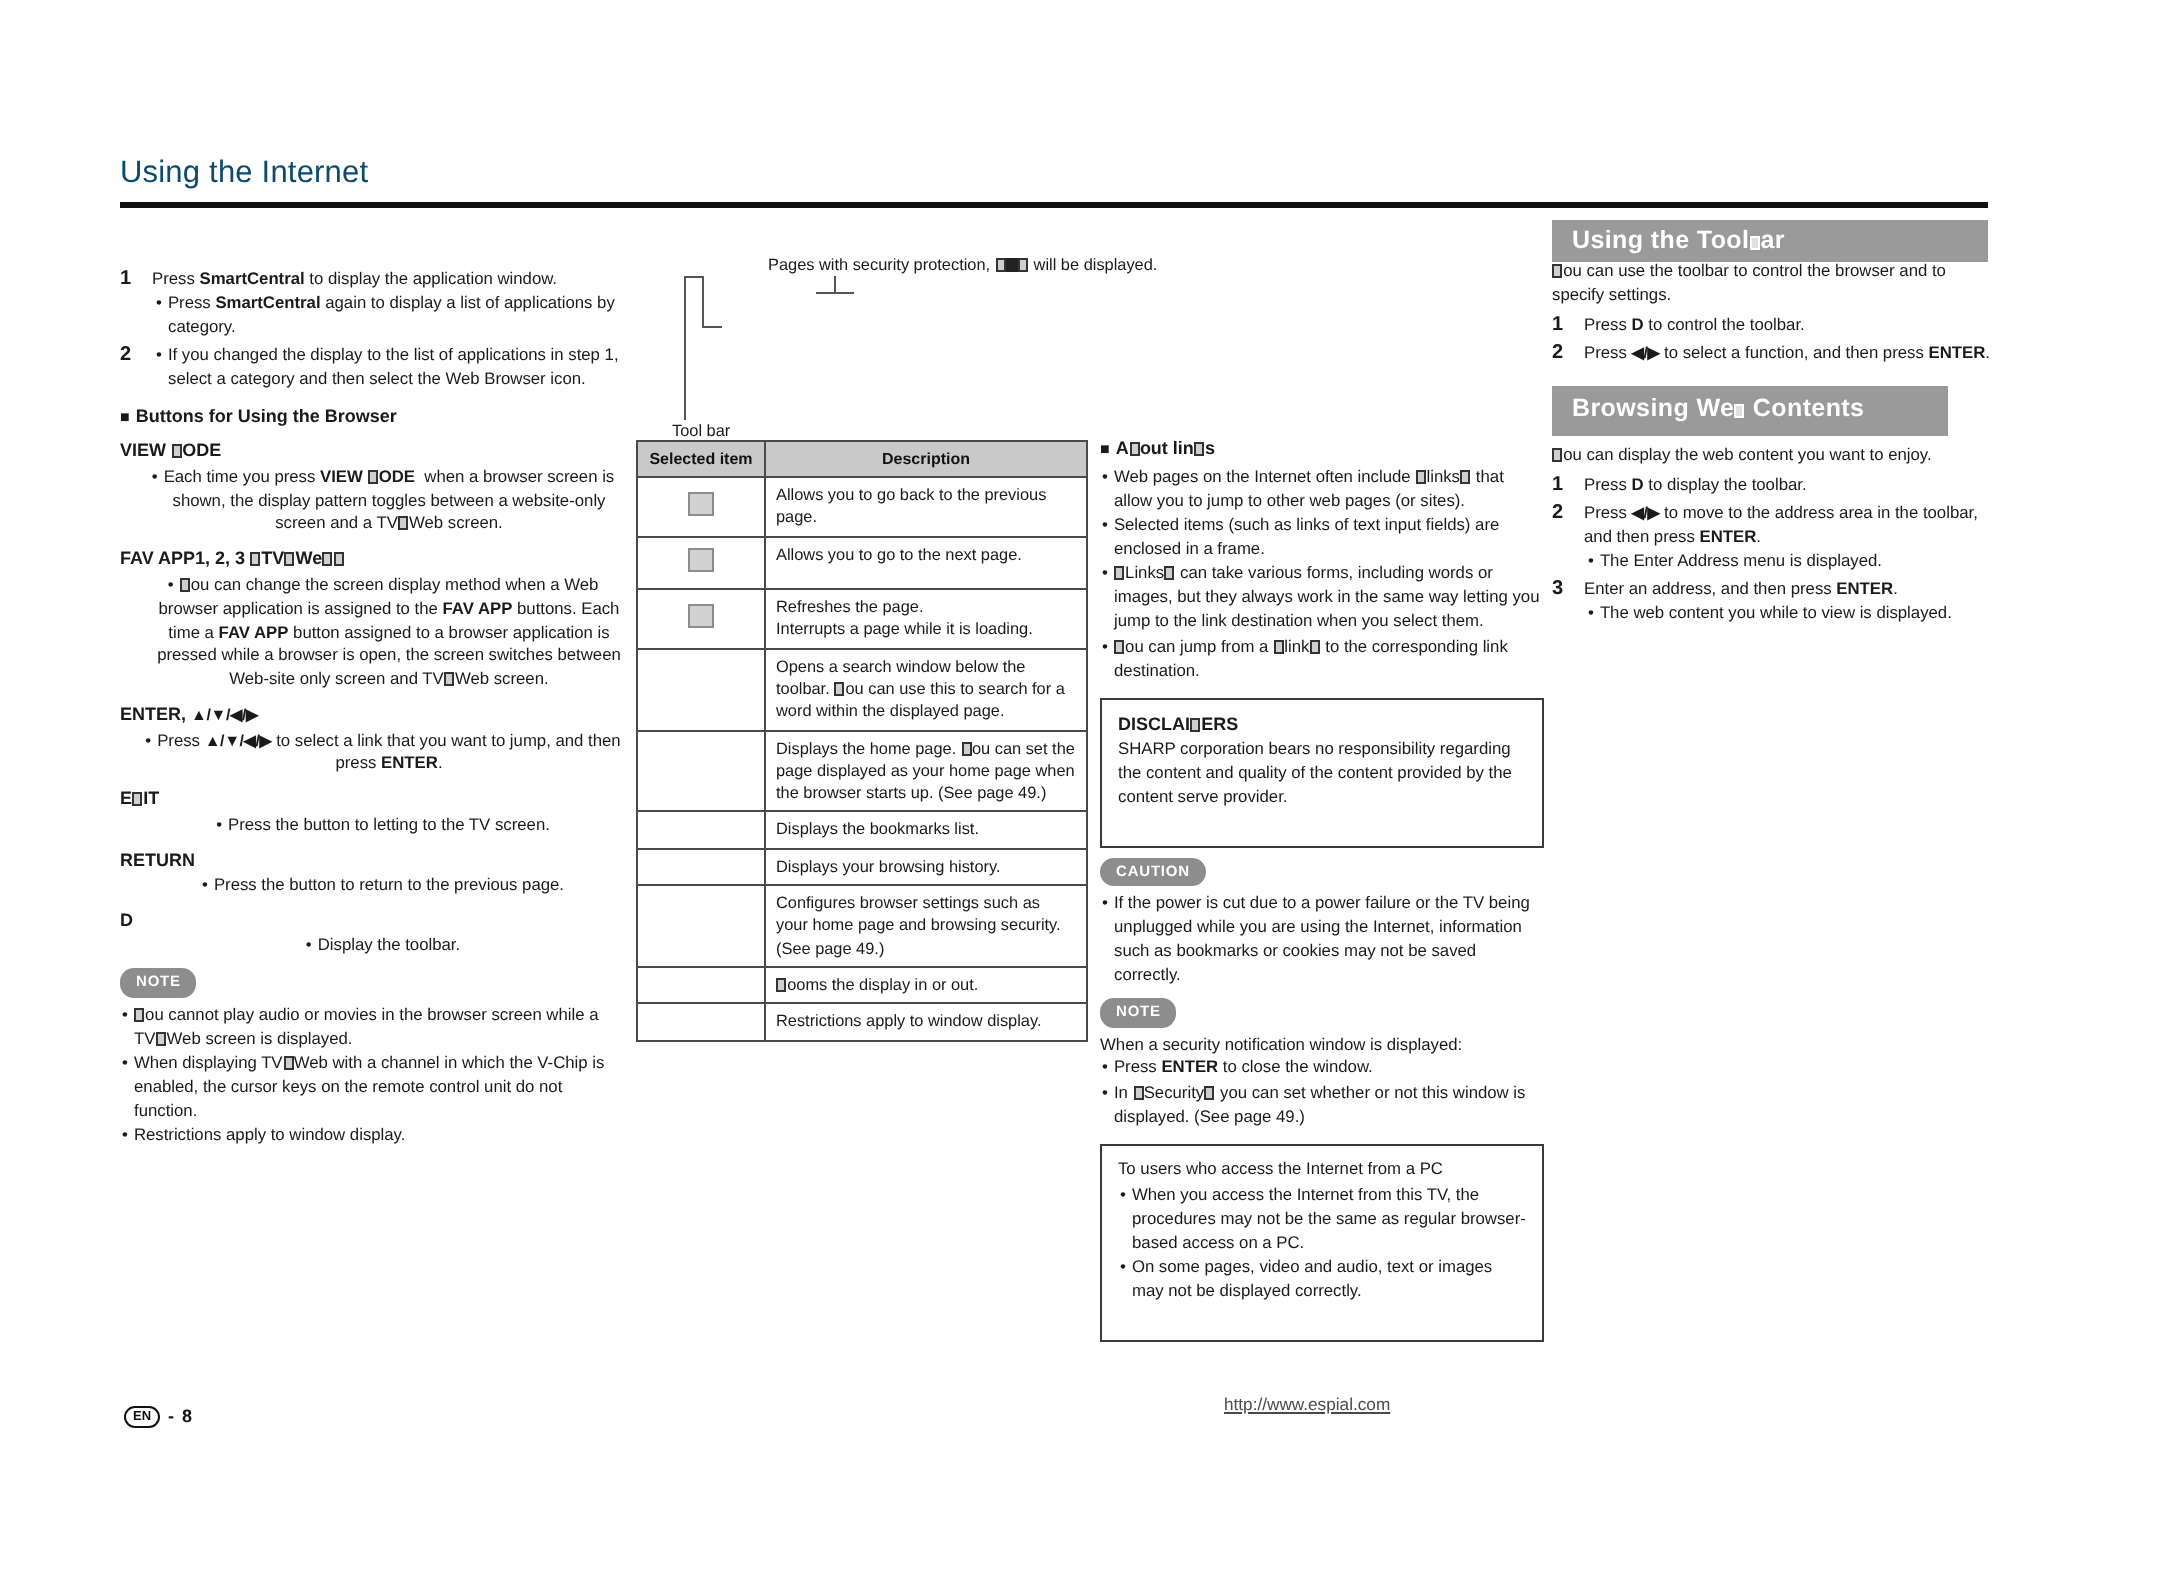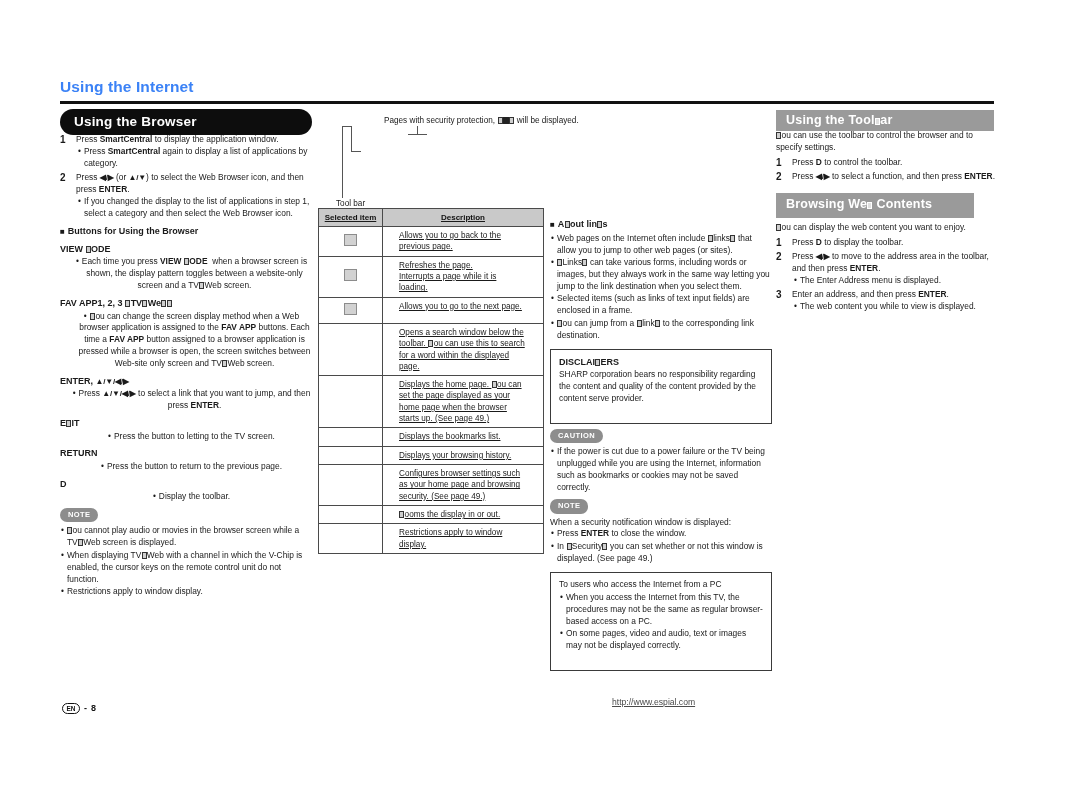--- a/index.html
+++ b/index.html
@@ -10,22 +10,22 @@
     font-family:"Liberation Sans", sans-serif;
     color:#1a1a1a;
     position:relative;
     overflow:hidden;
   }
   .page { position:absolute; inset:0; }
 
   
   .chapter-title {
     position:absolute; left:60px; top:78px;
-    font-size:15.5px; font-weight:bold; letter-spacing:0.1px;
-    color:#3b82f6;
+    font-size:15.5px; font-weight:normal; letter-spacing:0.1px;
+    color:#0c4a6e;
   }
   .header-rule {
     position:absolute; left:60px; top:101px; width:934px; height:3px;
     background:#111;
   }
 
   
   .pill-heading {
     position:absolute;
     background:#0d0d0d; color:#ffffff;
@@ -38,21 +38,21 @@
     position:absolute;
     background:#9a9a9a; color:#ffffff;
     font-size:12.5px; font-weight:bold;
     padding:3px 10px 4px 10px;
     letter-spacing:0.2px;
   }
 
   
   .col { position:absolute; font-size:8.4px; line-height:1.42; }
   .col-left  { left:60px;  top:134px; width:252px; }
-  .col-mid   { left:318px; top:112px; width:256px;text-decoration:underline; }
+  .col-mid   { left:318px; top:124px; width:256px; }
   .col-right { left:550px; top:112px; width:222px; }
   .col-far   { left:776px; top:112px; width:220px; }
 
   
   .step { display:flex; margin-bottom:2px; }
   .step-num {
     font-weight:bold; font-size:10px; width:16px; flex:none;
     line-height:1.25; padding-top:0px;
   }
   .step-body { flex:1; }
@@ -126,21 +126,21 @@
     border:1.3px solid #4a4a4a;
   }
   table.tbl th {
     background:#c9c9c9; color:#111;
     font-size:8px; font-weight:bold;
     padding:3px 2px; text-align:center;
     border:1.1px solid #4a4a4a;
   }
   table.tbl td {
     border:1.1px solid #4a4a4a;
-    padding:3px 16px; vertical-align:top;
+    padding:3px 5px; vertical-align:top;
   }
   table.tbl td.icon-cell {
     width:64px; text-align:center; vertical-align:middle; padding:5px 2px;
   }
   .icon-sq {
     display:inline-block; width:13px; height:12px;
     background:#d2d2d2; border:1px solid #8c8c8c;
   }
 
   
@@ -166,38 +166,36 @@
   }
 </style>
 </head>
 <body>
 
 <div class="page">
 
   <div class="chapter-title">Using the Internet</div>
   <div class="header-rule"></div>
 
-  <div class="pill-heading" style="left:60px; top:109px; width:252px;">Using the Browser</div>
 
   <div class="col col-left">
 
     
     <div class="step">
       <div class="step-num">1</div>
       <div class="step-body">
         <div>Press <b>SmartCentral</b> to display the application window.</div>
         <div class="sub">Press <b>SmartCentral</b> again to display a list of applications by category.</div>
       </div>
     </div>
 
     
     <div class="step" style="margin-top:2px;">
       <div class="step-num">2</div>
       <div class="step-body">
-        <div>Press <b class="arrows">◀/▶</b> (or <b class="arrows">▲/▼</b>) to select the Web Browser icon, and then press <b>ENTER</b>.</div>
         <div class="sub">If you changed the display to the list of applications in step 1, select a category and then select the Web Browser icon.</div>
       </div>
     </div>
 
     
     <div class="sq-head">Buttons for Using the Browser</div>
 
     <div class="btn-head">VIEW <span class="box-glyph"></span>ODE</div>
     <div class="indent-bullets">
       <p>Each time you press <b>VIEW <span class="box-glyph"></span>ODE</b> &nbsp;when a browser screen is shown, the display pattern toggles between a website-only screen and a TV<span class="box-glyph"></span>Web screen.</p>
@@ -257,25 +255,25 @@
           <th>Description</th>
         </tr>
       </thead>
       <tbody>
         <tr>
           <td class="icon-cell"><span class="icon-sq"></span></td>
           <td>Allows you to go back to the previous page.</td>
         </tr>
         <tr>
           <td class="icon-cell"><span class="icon-sq"></span></td>
+          <td>Allows you to go to the next page.</td>
+        </tr>
+        <tr>
+          <td class="icon-cell"><span class="icon-sq"></span></td>
           <td>Refreshes the page.<br>Interrupts a page while it is loading.</td>
-        </tr>
-        <tr>
-          <td class="icon-cell"><span class="icon-sq"></span></td>
-          <td>Allows you to go to the next page.</td>
         </tr>
         <tr>
           <td class="icon-cell"></td>
           <td>Opens a search window below the toolbar. <span class="box-glyph"></span>ou can use this to search for a word within the displayed page.</td>
         </tr>
         <tr>
           <td class="icon-cell"></td>
           <td>Displays the home page. <span class="box-glyph"></span>ou can set the page displayed as your home page when the browser starts up. (See page 49.)</td>
         </tr>
         <tr>
@@ -302,22 +300,22 @@
     </table>
   </div>
 
   <div class="col col-right">
 
     <div style="height:100px;"></div>
 
     <div class="sq-head">A<span class="box-glyph"></span>out lin<span class="box-glyph"></span>s</div>
     <div class="bullets">
       <p>Web pages on the Internet often include <span class="box-glyph"></span>links<span class="box-glyph"></span> that allow you to jump to other web pages (or sites).</p>
+      <p>Selected items (such as links of text input fields) are enclosed in a frame.</p>
       <p><span class="box-glyph"></span>Links<span class="box-glyph"></span> can take various forms, including words or images, but they always work in the same way letting you jump to the link destination when you select them.</p>
-      <p>Selected items (such as links of text input fields) are enclosed in a frame.</p>
       <p><span class="box-glyph"></span>ou can jump from a <span class="box-glyph"></span>link<span class="box-glyph"></span> to the corresponding link destination.</p>
     </div>
 
     <div class="frame" style="margin-top:7px;">
       <div class="frame-title">DISCLAI<span class="box-glyph"></span>ERS</div>
       <div>SHARP corporation bears no responsibility regarding the content and quality of the content provided by the content serve provider.</div>
     </div>
 
     <div class="badge">CAUTION</div>
     <div class="bullets">

